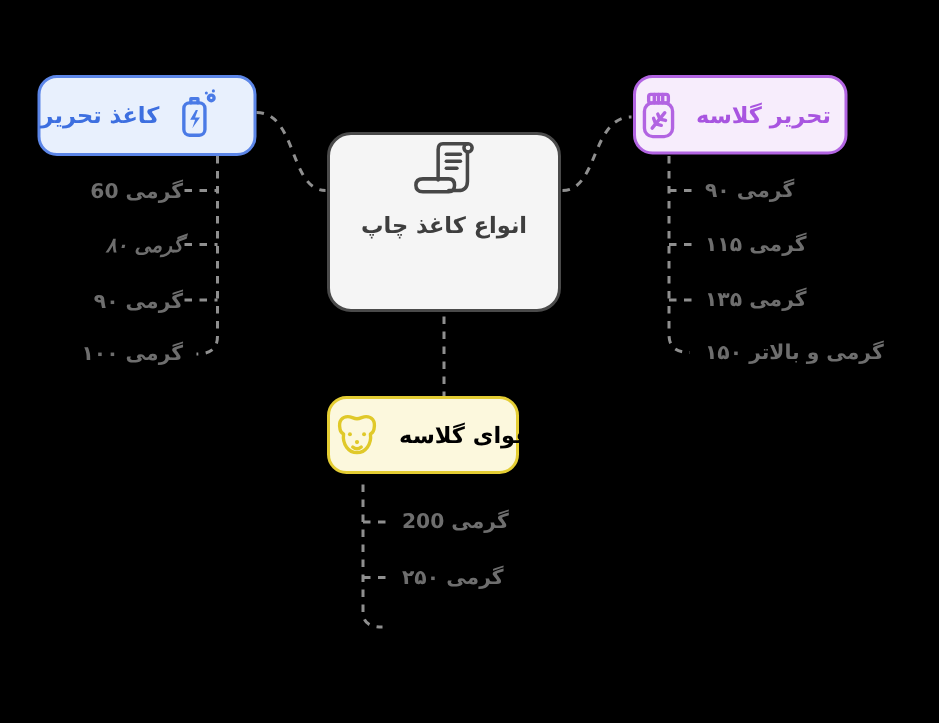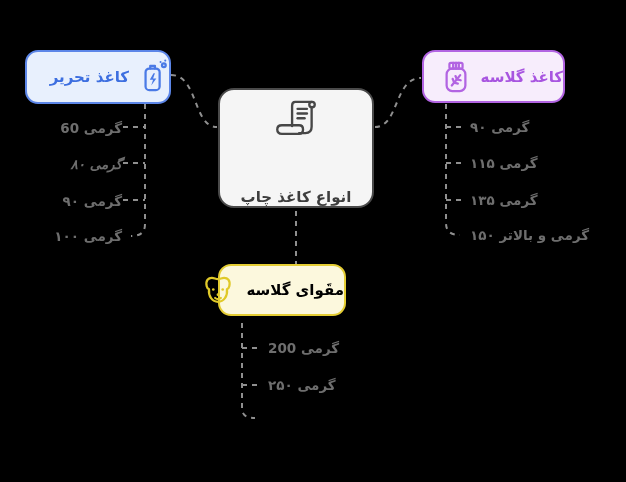--- a/index.html
+++ b/index.html
@@ -4,33 +4,33 @@
 <style>
   html,body{margin:0;padding:0;background:#000;}
   .canvas{
     position:relative; width:626px; height:482px; background:#000000;
     font-family:"DejaVu Sans", sans-serif; overflow:hidden; direction:ltr;
   }
   svg.links{position:absolute; left:0; top:0;}
   svg.links path{fill:none; stroke:#8f8f8f; stroke-width:2; stroke-dasharray:5 5;}
   .node{
     position:absolute; box-sizing:border-box;
-    display:flex; align-items:center; justify-content:flex-end; gap:10px;
+    display:flex; align-items:center; justify-content:flex-start; gap:10px;
     border-radius:13px; white-space:nowrap;
   }
   .node .label{font-size:15px; font-weight:bold;}
   #node-tahrir  {left:25px;  top:50px;  width:146px; height:54px; background:#e8f0fd; border:2.5px solid #5c86e8; color:#3d6fe0;}
   #node-glasse  {left:422px; top:50px;  width:143px; height:53px; background:#f7edfc; border:2.5px solid #b264e2; color:#a855e0;}
   #node-moghavva{left:218px; top:264px; width:128px; height:52px; background:#fcf8dd; border:2.5px solid #e4cd33; color:#000000;}
   #node-center{
     left:218px; top:88px; width:156px; height:120px;
     background:#f5f5f5; border:2px solid #4a4a4a; border-radius:16px;
     flex-direction:column; gap:5px; color:#3e3e3e;
   }
-  #node-center .label{font-weight:600;margin-top:41px;}
+  #node-center .label{font-weight:600;}
   .icon{display:flex; align-items:center; justify-content:center;}
   .item{
     position:absolute; font-size:13.5px; font-weight:600; color:#6e6e6e;
     white-space:nowrap; line-height:18px;
   }
   .item.r{text-align:right;}
   
   #t0{top:119px; right:504px;} #t1{top:155px; right:504px;font-style:italic;}
   #t2{top:192px; right:504px;} #t3{top:227px; right:504px;}
   
@@ -104,21 +104,21 @@
           <path d="M16 3 V9"></path>
           <path d="M19 3 V9"></path>
         <rect x="6" y="9" width="20" height="24" rx="6"></rect>
         <path d="M11.5 27 L20.5 16"></path>
         <path d="M14 24 L12.5 20"></path>
           <path d="M14 24 L18 25"></path>
         <path d="M17 20.5 L15.5 17"></path>
           <path d="M17 20.5 L21 21.5"></path>
       </svg>
     </span>
-    <span class="label">کاغذ گلاسه</span>
+    <span class="label">تحریر گلاسه</span>
   </div>
 
   <div class="node" id="node-moghavva">
     <span class="icon">
       <svg width="36" height="32" viewBox="0 0 38 34" fill="none" stroke="#e0c929" stroke-width="2.4" stroke-linecap="round" stroke-linejoin="round">
         <path d="M7 13 C5.5 6.5 9 4 12.5 4 C15 4 16.5 5.5 19 5.5 C21.5 5.5 23 4 25.5 4 C29 4 32.5 6.5 31 13 C30.6 14.8 29.5 15.8 28.5 16.3 C29.5 23.5 25 29.5 19 29.5 C13 29.5 8.5 23.5 9.5 16.3 C8.5 15.8 7.4 14.8 7 13 Z"></path>
         <circle cx="14" cy="16.5" r="1.4" fill="#e0c929" stroke="none"></circle>
         <circle cx="24" cy="16.5" r="1.4" fill="#e0c929" stroke="none"></circle>
         <circle cx="19" cy="22" r="1.5" fill="#e0c929" stroke="none"></circle>
         <path d="M16 25.5 Q19 28 22 25.5"></path>

